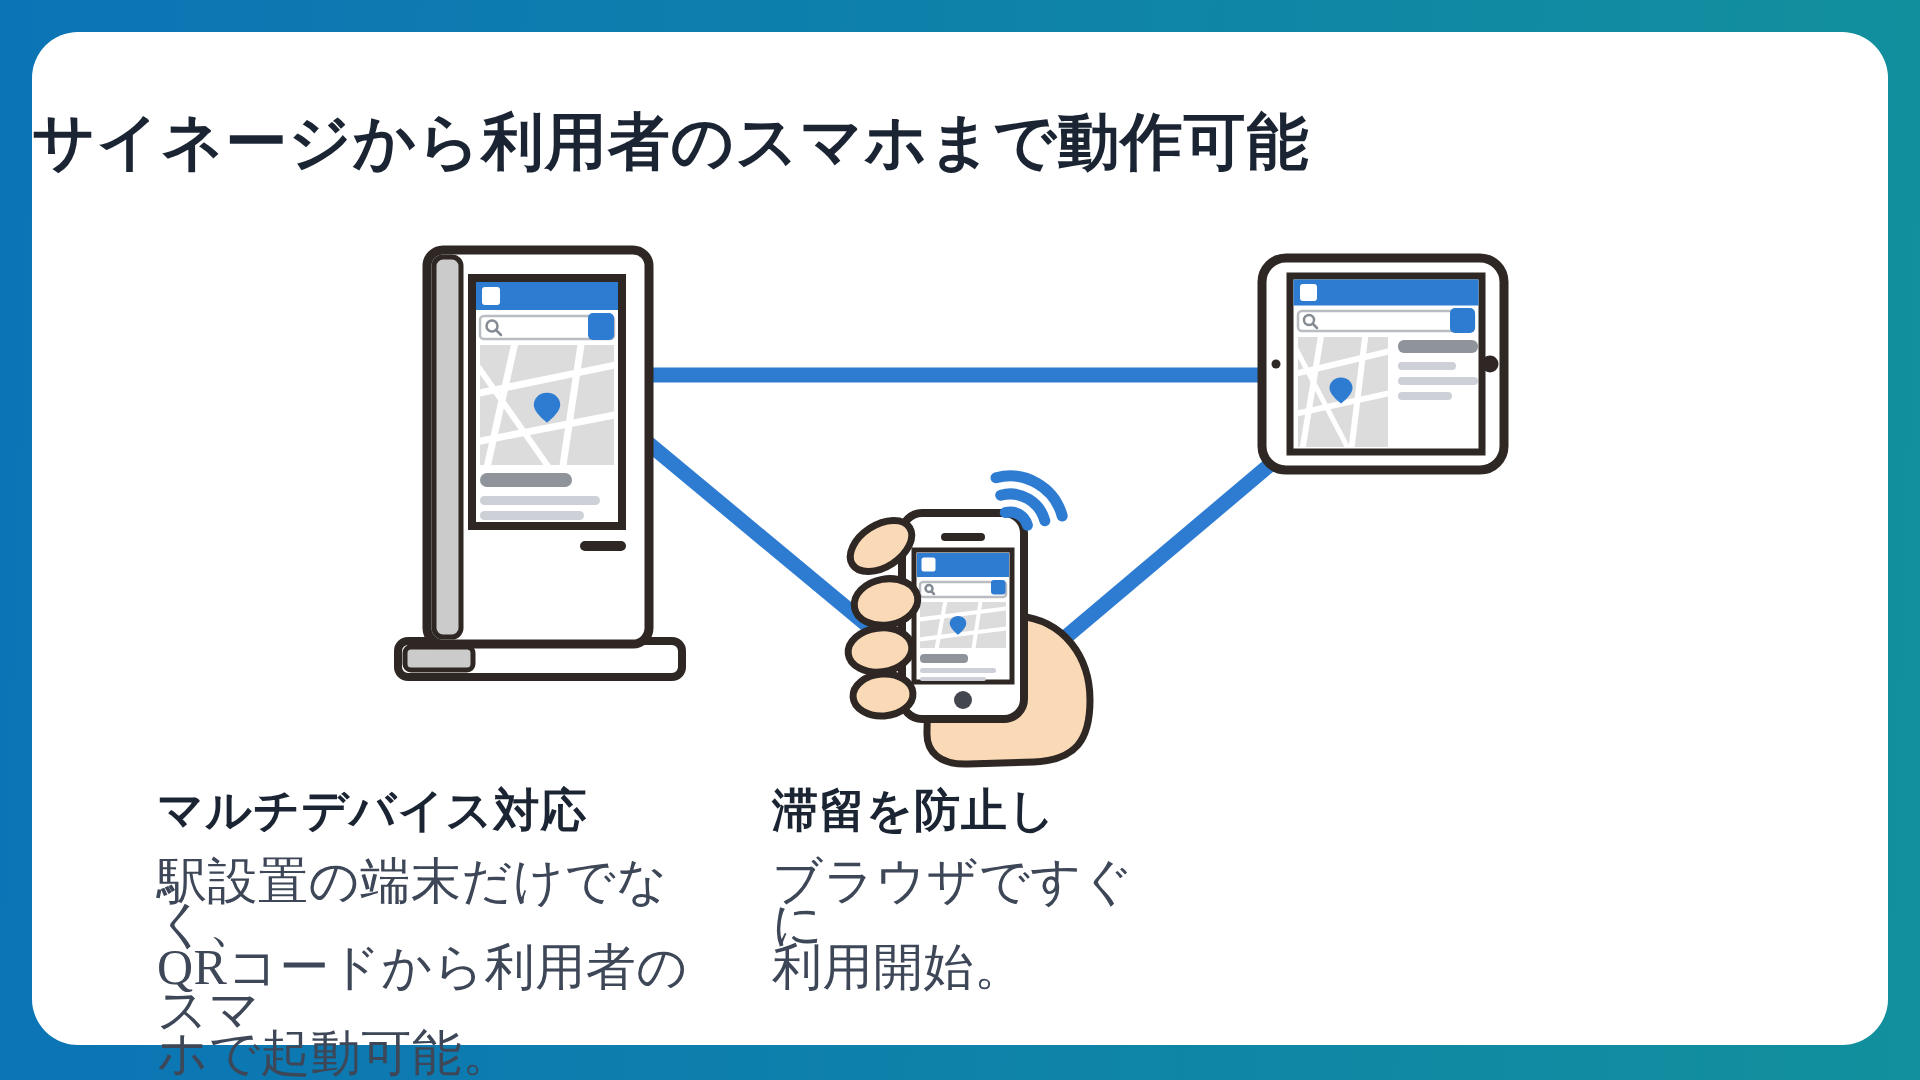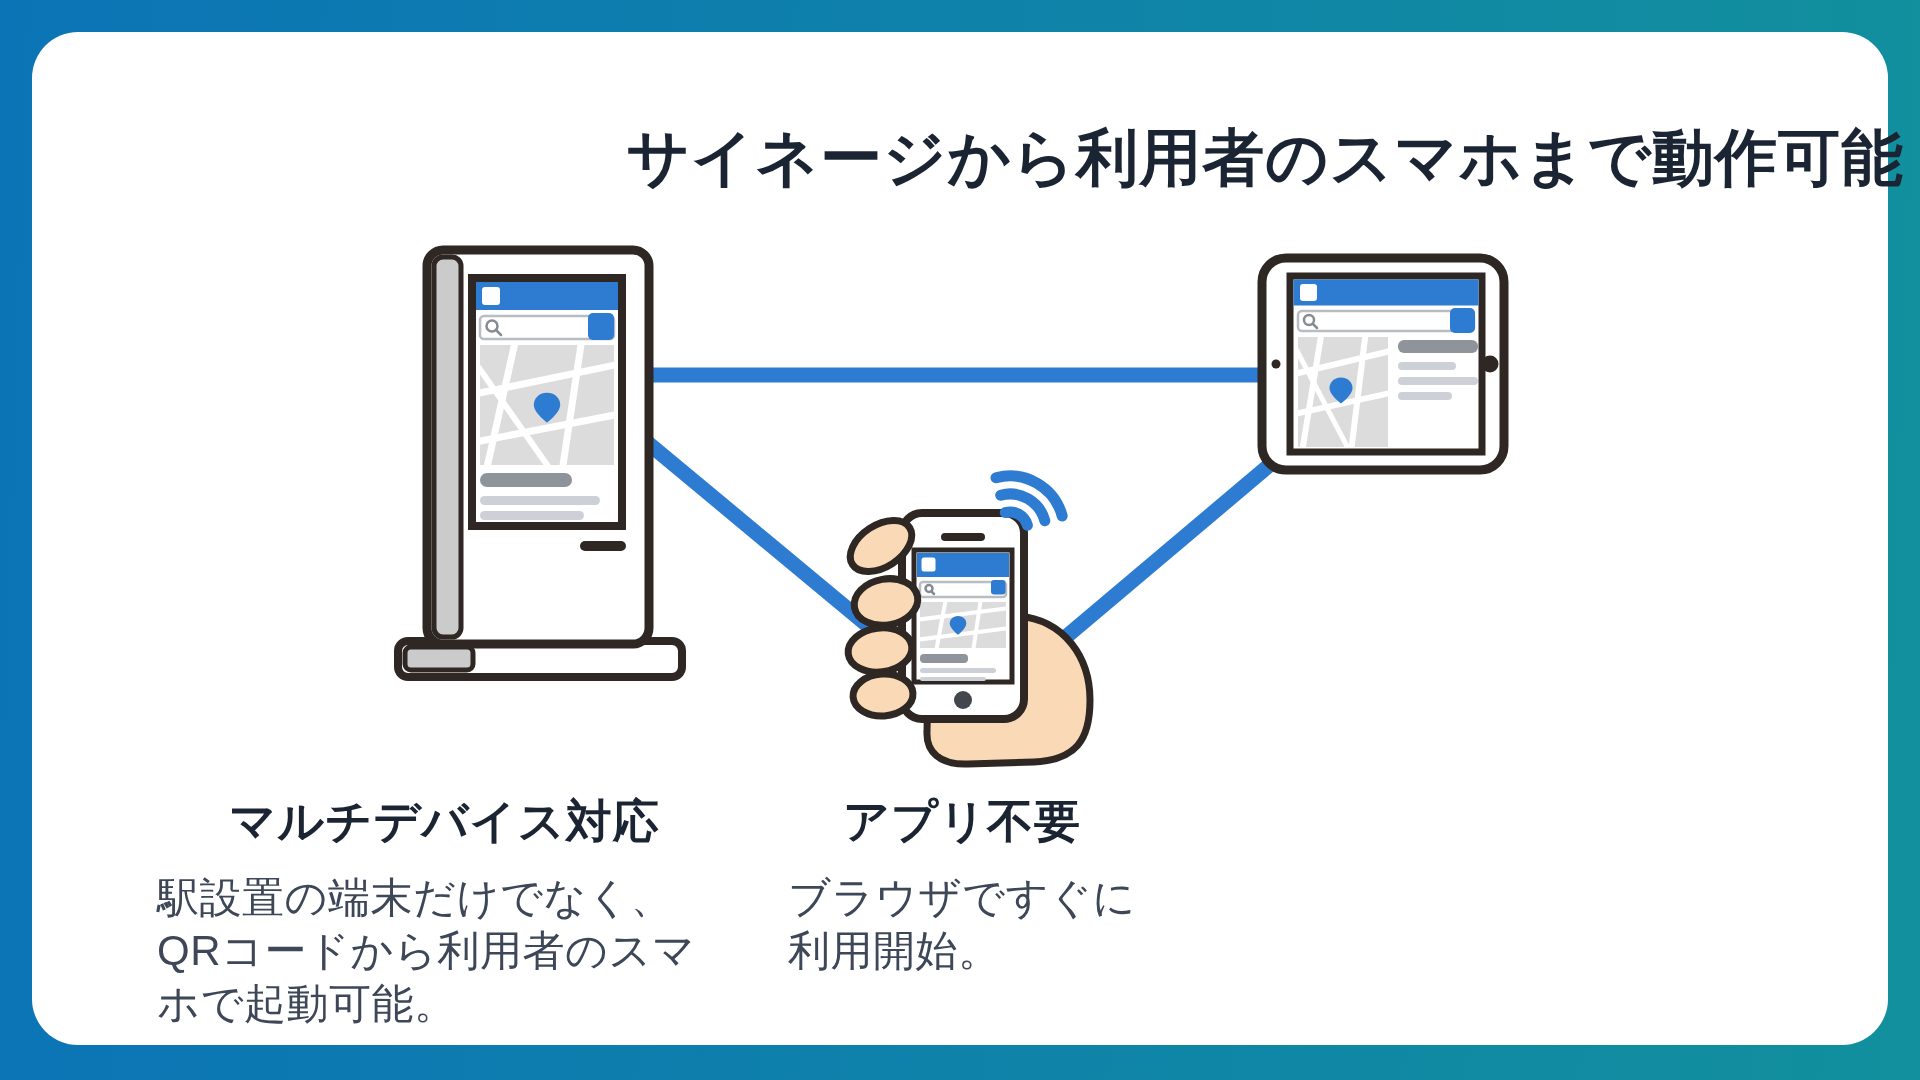--- a/index.html
+++ b/index.html
@@ -13,33 +13,33 @@
   body{
     width:1920px;height:1080px;position:relative;overflow:hidden;
     background:linear-gradient(92deg,var(--background-left) 0%,var(--background-right) 100%);
     font-family:"Liberation Sans",sans-serif;
   }
   .card{
     position:absolute;left:32px;top:32px;width:1856px;height:1013px;
     background:#ffffff;border-radius:46px;
   }
   .title{
-    position:absolute;top:68px;left:0;width:100%;text-align:right;
+    position:absolute;top:68px;left:0;width:100%;text-align:left;
     font-size:62px;font-weight:700;letter-spacing:1px;color:var(--text-dark);
-    margin:16px;
+    margin:0;
   }
   .illustration{position:absolute;left:288px;top:168px;width:1280px;height:570px;}
   .col{position:absolute;}
   .col .hd{
-    margin:16px 0 22px 0;text-align:center;font-size:46px;font-weight:700;
+    margin:5px 0 22px 0;font-size:46px;font-weight:700;
     color:var(--text-dark);line-height:56px;letter-spacing:1px;
   }
   .col .bd{
-    margin:0;font-size:42px;line-height:53px;color:var(--text-body);
-    white-space:pre-line;letter-spacing:0.5px;
+    margin:0;font-size:50px;line-height:43px;color:var(--text-body);
+    white-space:pre-line;letter-spacing:0.5px;font-family:Liberation Serif, serif;
   }
   .col1{left:125px;top:745px;width:575px;}
   .col2{left:740px;top:745px;width:380px;}
   .col2 .bd{width:fit-content;margin:16px auto;}
   .col3{left:1208px;top:745px;width:480px;}
   
   .cline{stroke:var(--accent-blue);stroke-width:15;}
   .dev{fill:#fff;stroke:var(--outline);}
   .graypart{fill:#cbcbcb;stroke:var(--outline);stroke-width:5;}
   .scr{fill:#fff;stroke:var(--outline);}
@@ -185,19 +185,19 @@
   </svg>
 
   <div class="col col1">
     <h2 class="hd">マルチデバイス対応</h2>
     <p class="bd">駅設置の端末だけでなく、
 QRコードから利用者のスマ
 ホで起動可能。</p>
   </div>
 
   <div class="col col2">
-    <h2 class="hd">アプリ不要</h2>
+    <h2 class="hd">滞留を防止し</h2>
     <p class="bd">ブラウザですぐに
 利用開始。</p>
   </div>
 
 
 </div>
 
 </body></html>

